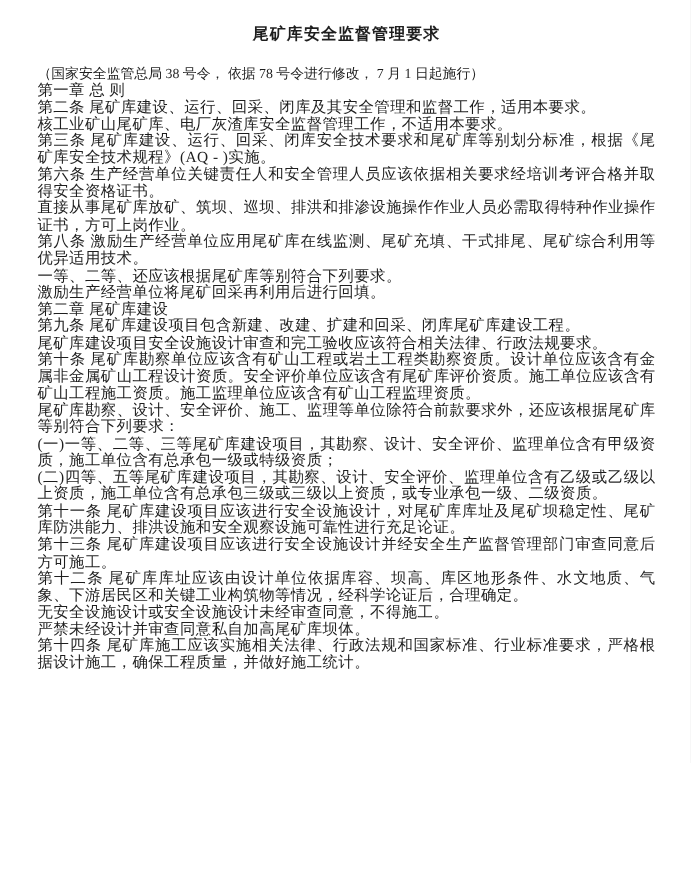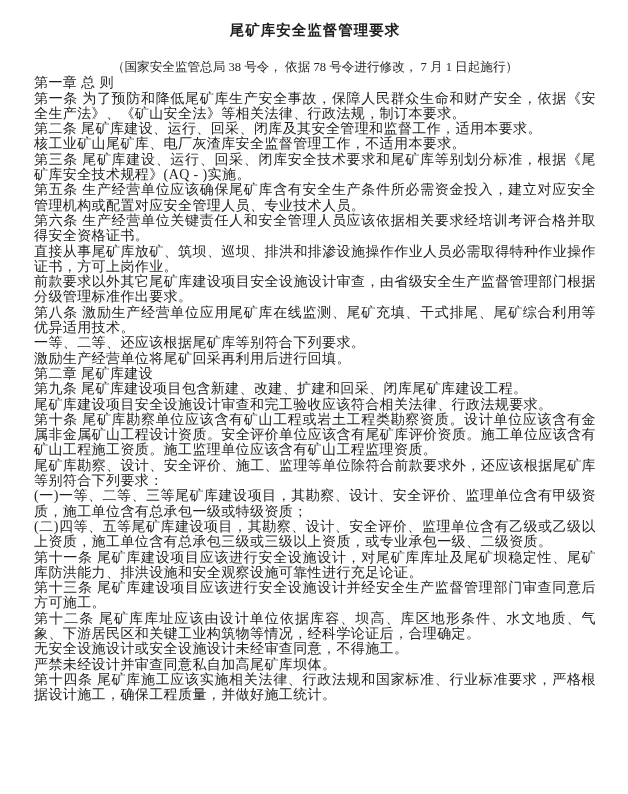--- a/index.html
+++ b/index.html
@@ -23,48 +23,44 @@
     margin: 0 0 20px 0;
     font-size: 14.5px;
     font-weight: 700;
     text-align: center;
     letter-spacing: 1px;
   }
   .doc-subtitle {
     margin: 0;
     font-size: 12.6px;
     line-height: 15.3px;
-    text-align: center;
     white-space: pre-wrap;
   }
   .doc-body p {
     margin: 0;
     font-size: 14px;
     line-height: 15.3px;
     text-align: justify;
     letter-spacing: 0.4px;
     word-break: break-all;
   }
 </style>
 </head>
 <body>
 
 <main class="page">
   <h1 class="doc-title">尾矿库安全监督管理要求</h1>
   <p class="doc-subtitle">（国家安全监管总局 38 号令， 依据 78 号令进行修改， 7 月 1 日起施行）</p>
   <section class="doc-body">
     <p>第一章 总 则</p>
-    <p>第一条 为了预防和降低尾矿库生产安全事故，保障人民群众生命和财产安全，依据《安全生产法》、《矿山安全法》等相关法律、行政法规，制订本要求。</p>
     <p>第二条 尾矿库建设、运行、回采、闭库及其安全管理和监督工作，适用本要求。</p>
     <p>核工业矿山尾矿库、电厂灰渣库安全监督管理工作，不适用本要求。</p>
     <p>第三条 尾矿库建设、运行、回采、闭库安全技术要求和尾矿库等别划分标准，根据《尾矿库安全技术规程》(AQ - )实施。</p>
-    <p>第五条 生产经营单位应该确保尾矿库含有安全生产条件所必需资金投入，建立对应安全管理机构或配置对应安全管理人员、专业技术人员。</p>
     <p>第六条 生产经营单位关键责任人和安全管理人员应该依据相关要求经培训考评合格并取得安全资格证书。</p>
     <p>直接从事尾矿库放矿、筑坝、巡坝、排洪和排渗设施操作作业人员必需取得特种作业操作证书，方可上岗作业。</p>
-    <p>前款要求以外其它尾矿库建设项目安全设施设计审查，由省级安全生产监督管理部门根据分级管理标准作出要求。</p>
     <p>第八条 激励生产经营单位应用尾矿库在线监测、尾矿充填、干式排尾、尾矿综合利用等优异适用技术。</p>
     <p>一等、二等、还应该根据尾矿库等别符合下列要求。</p>
     <p>激励生产经营单位将尾矿回采再利用后进行回填。</p>
     <p>第二章 尾矿库建设</p>
     <p>第九条 尾矿库建设项目包含新建、改建、扩建和回采、闭库尾矿库建设工程。</p>
     <p>尾矿库建设项目安全设施设计审查和完工验收应该符合相关法律、行政法规要求。</p>
     <p>第十条 尾矿库勘察单位应该含有矿山工程或岩土工程类勘察资质。设计单位应该含有金属非金属矿山工程设计资质。安全评价单位应该含有尾矿库评价资质。施工单位应该含有矿山工程施工资质。施工监理单位应该含有矿山工程监理资质。</p>
     <p>尾矿库勘察、设计、安全评价、施工、监理等单位除符合前款要求外，还应该根据尾矿库等别符合下列要求：</p>
     <p>(一)一等、二等、三等尾矿库建设项目，其勘察、设计、安全评价、监理单位含有甲级资质，施工单位含有总承包一级或特级资质；</p>
     <p>(二)四等、五等尾矿库建设项目，其勘察、设计、安全评价、监理单位含有乙级或乙级以上资质，施工单位含有总承包三级或三级以上资质，或专业承包一级、二级资质。</p>

